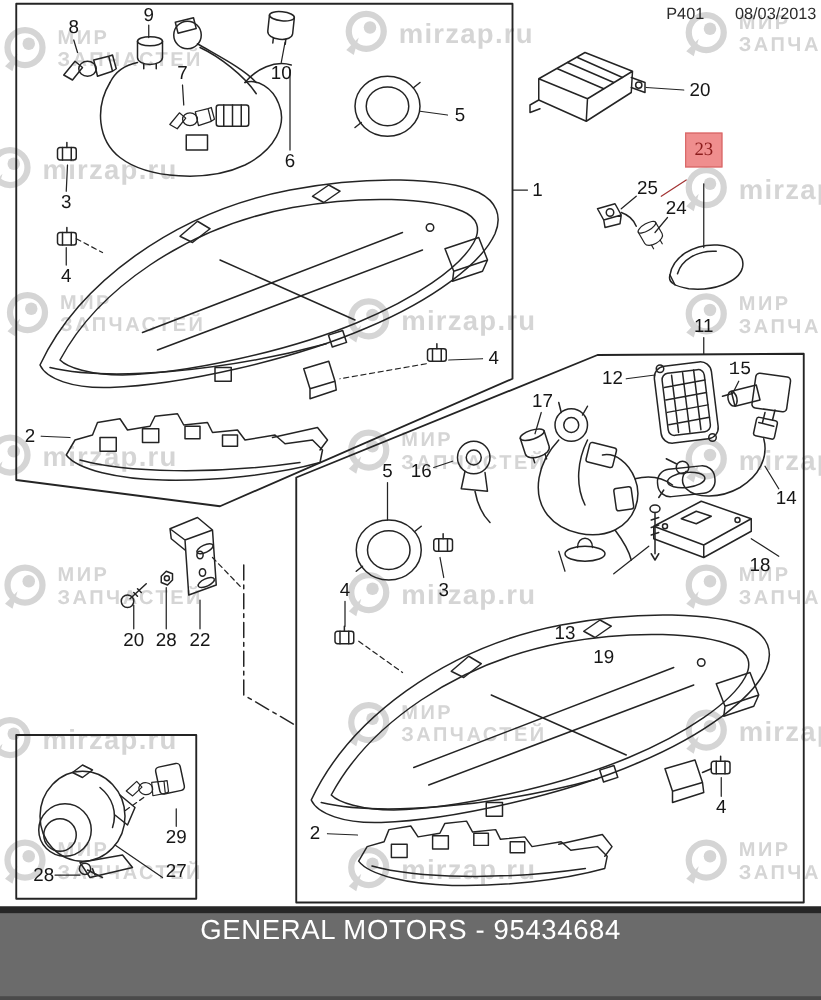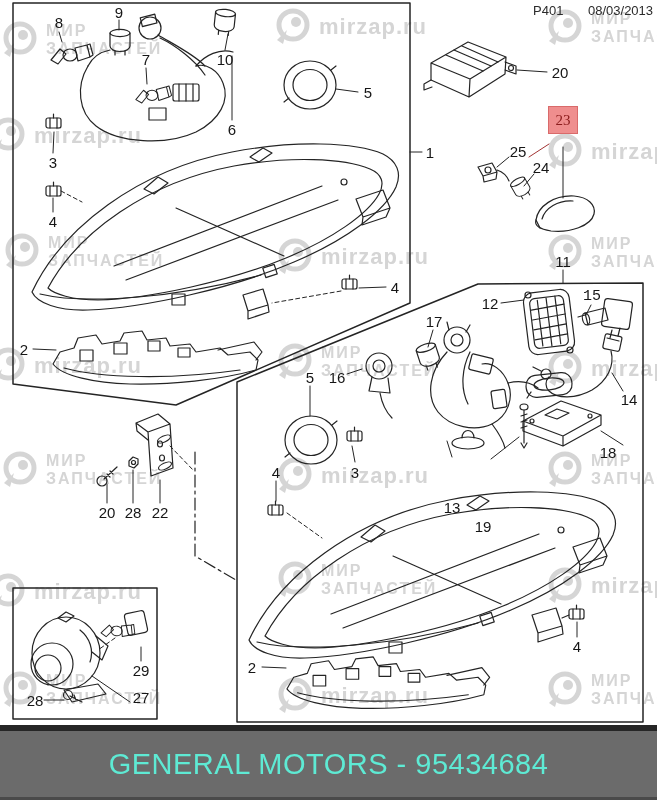--- a/index.html
+++ b/index.html
@@ -27,22 +27,22 @@
   }
   
   .hdr{position:absolute;top:3px;z-index:4;font-size:13px;color:#2b2b2b;}
   .hdr.code{left:533px;}
   .hdr.date{left:588px;}
   
   .footer{position:absolute;left:0;bottom:0;width:657px;z-index:4;}
   .footer .stripe{height:6px;background:#262626;}
   .footer .bar{
     height:66px;background:#6b6b6b;border-bottom:3px solid #4a4a4a;
-    display:flex;align-items:center;justify-content:center;gap:38px;
-    color:#5eead4;font-size:29px;letter-spacing:0.5px;
+    display:flex;justify-content:center;gap:38px;
+    color:#ffffff;font-size:22px;letter-spacing:0.5px;
   }
 </style>
 </head>
 <body>
 
 <div class="page">
 
   <div class="wm-layer">
       <div class="wm" style="left: -3px; top: 17px; color: rgb(213, 213, 213);">
         <svg width="46" height="46" viewBox="0 0 46 46">

